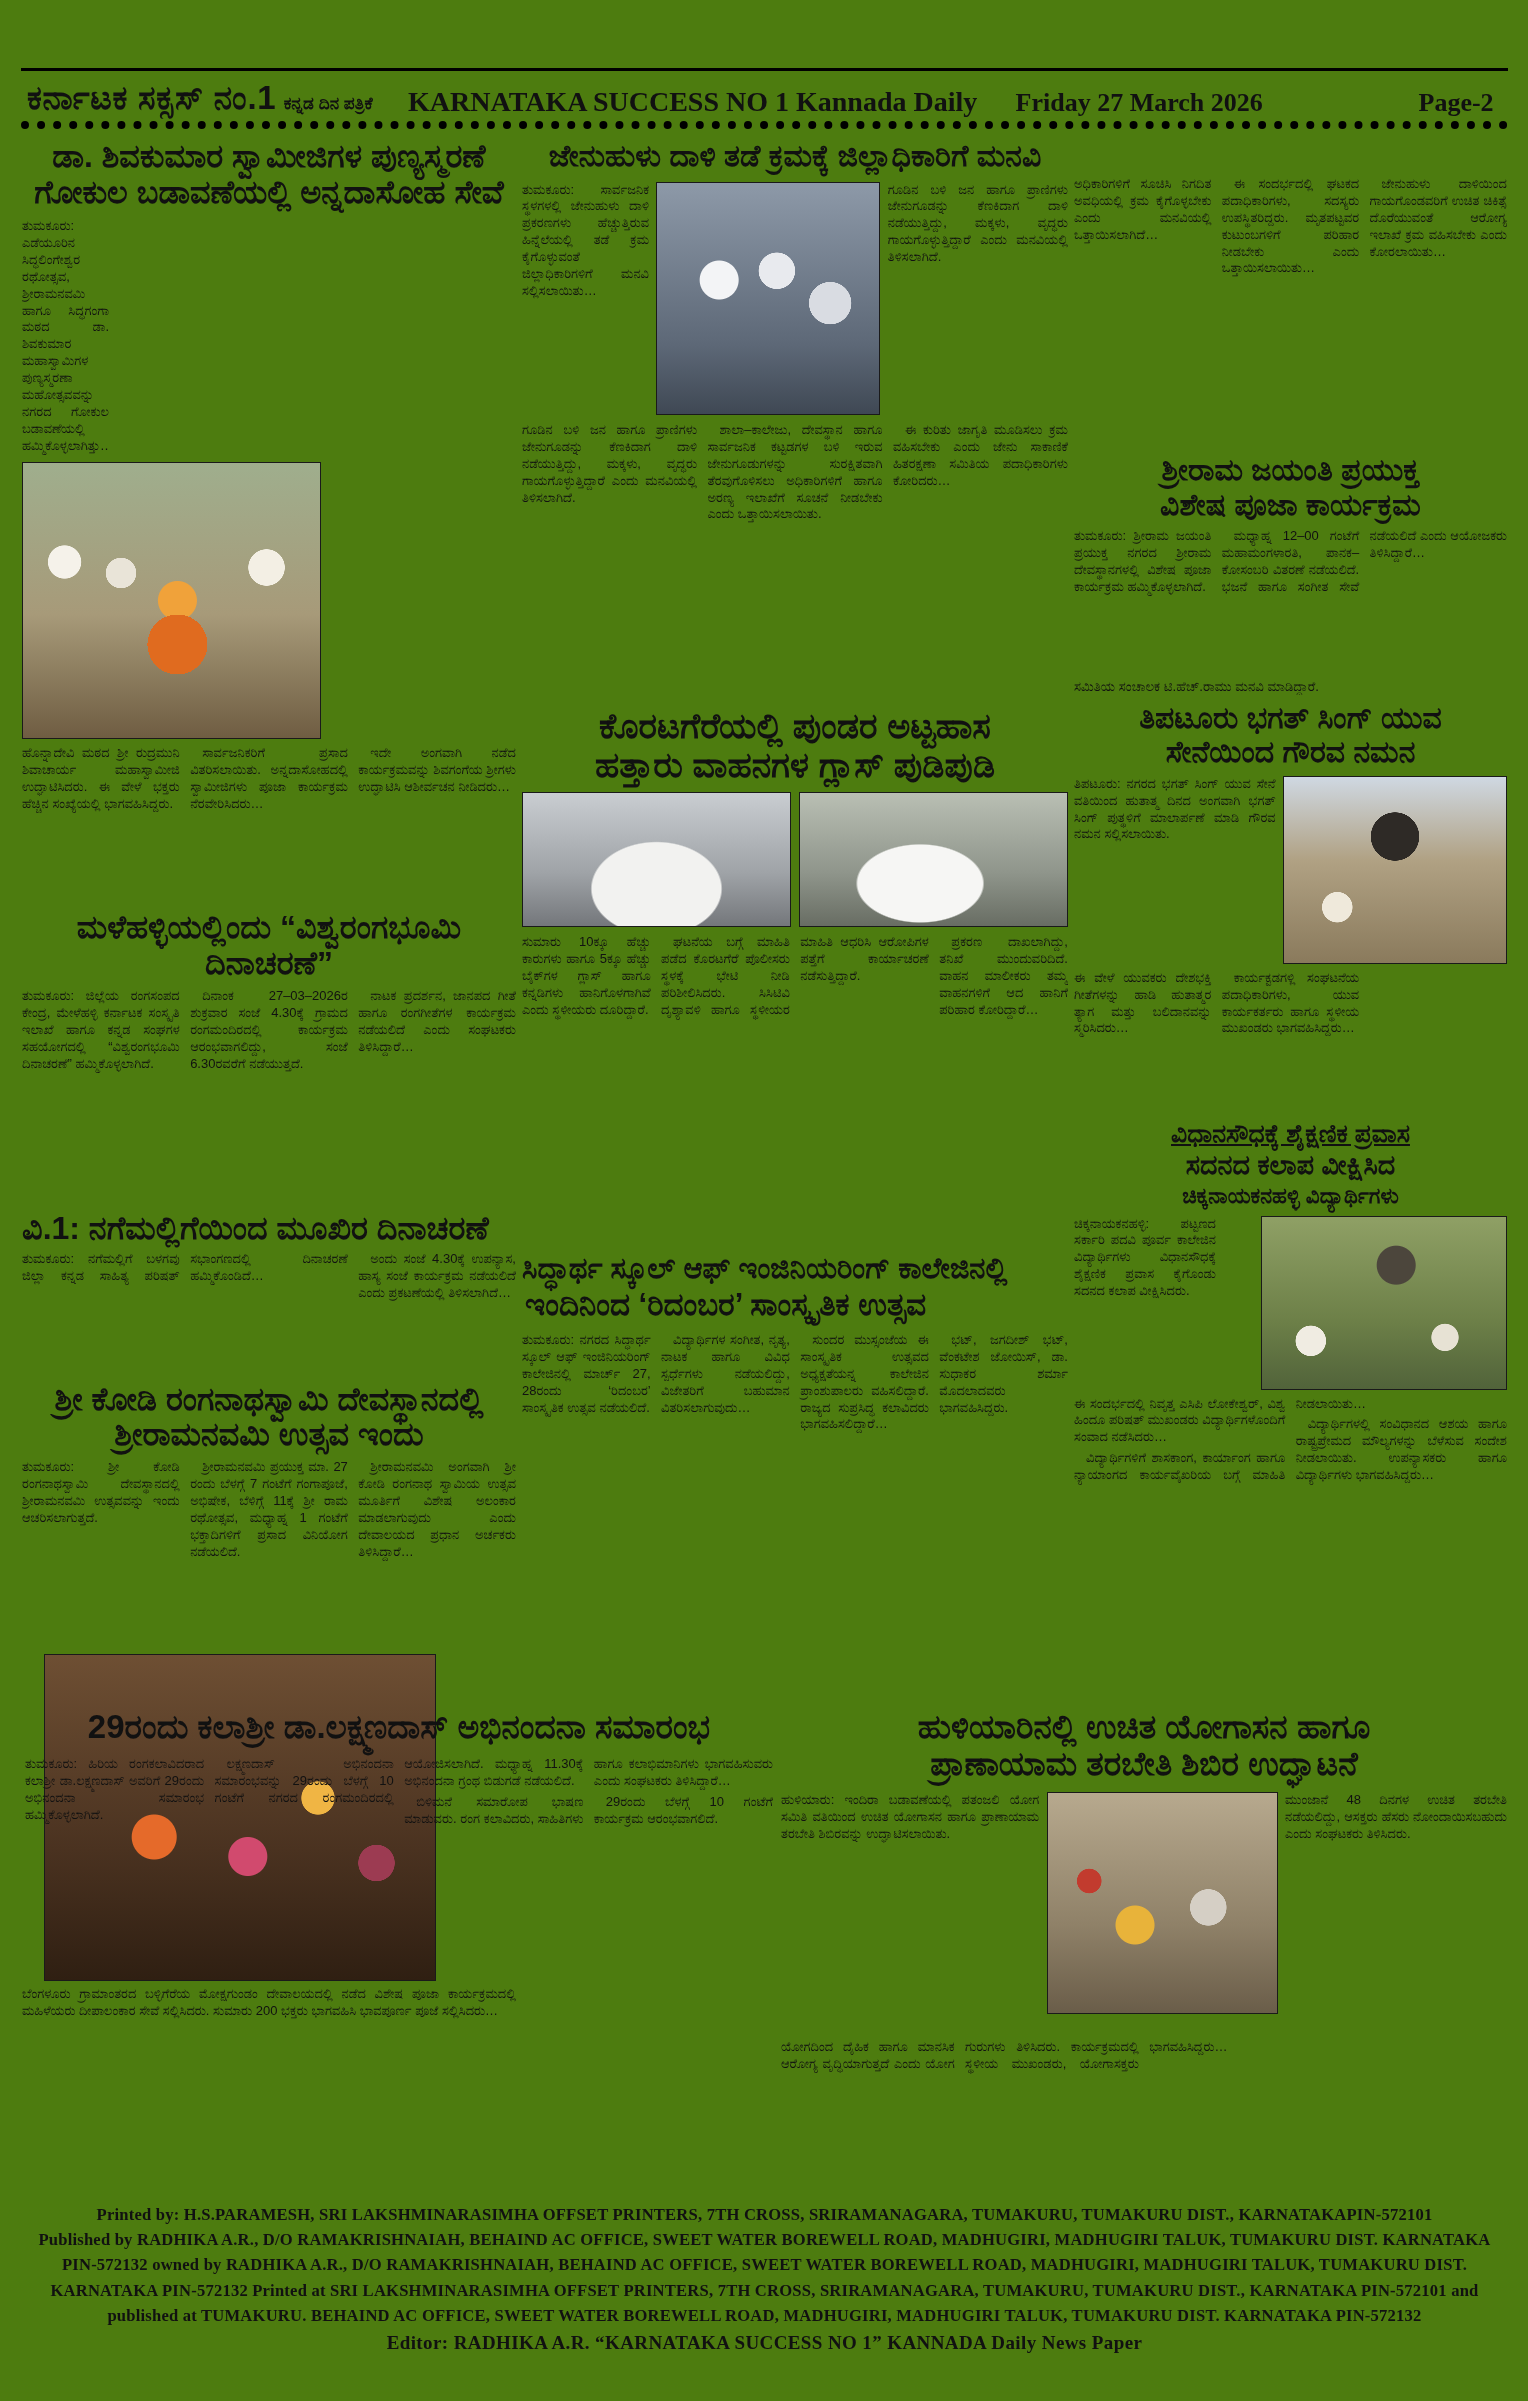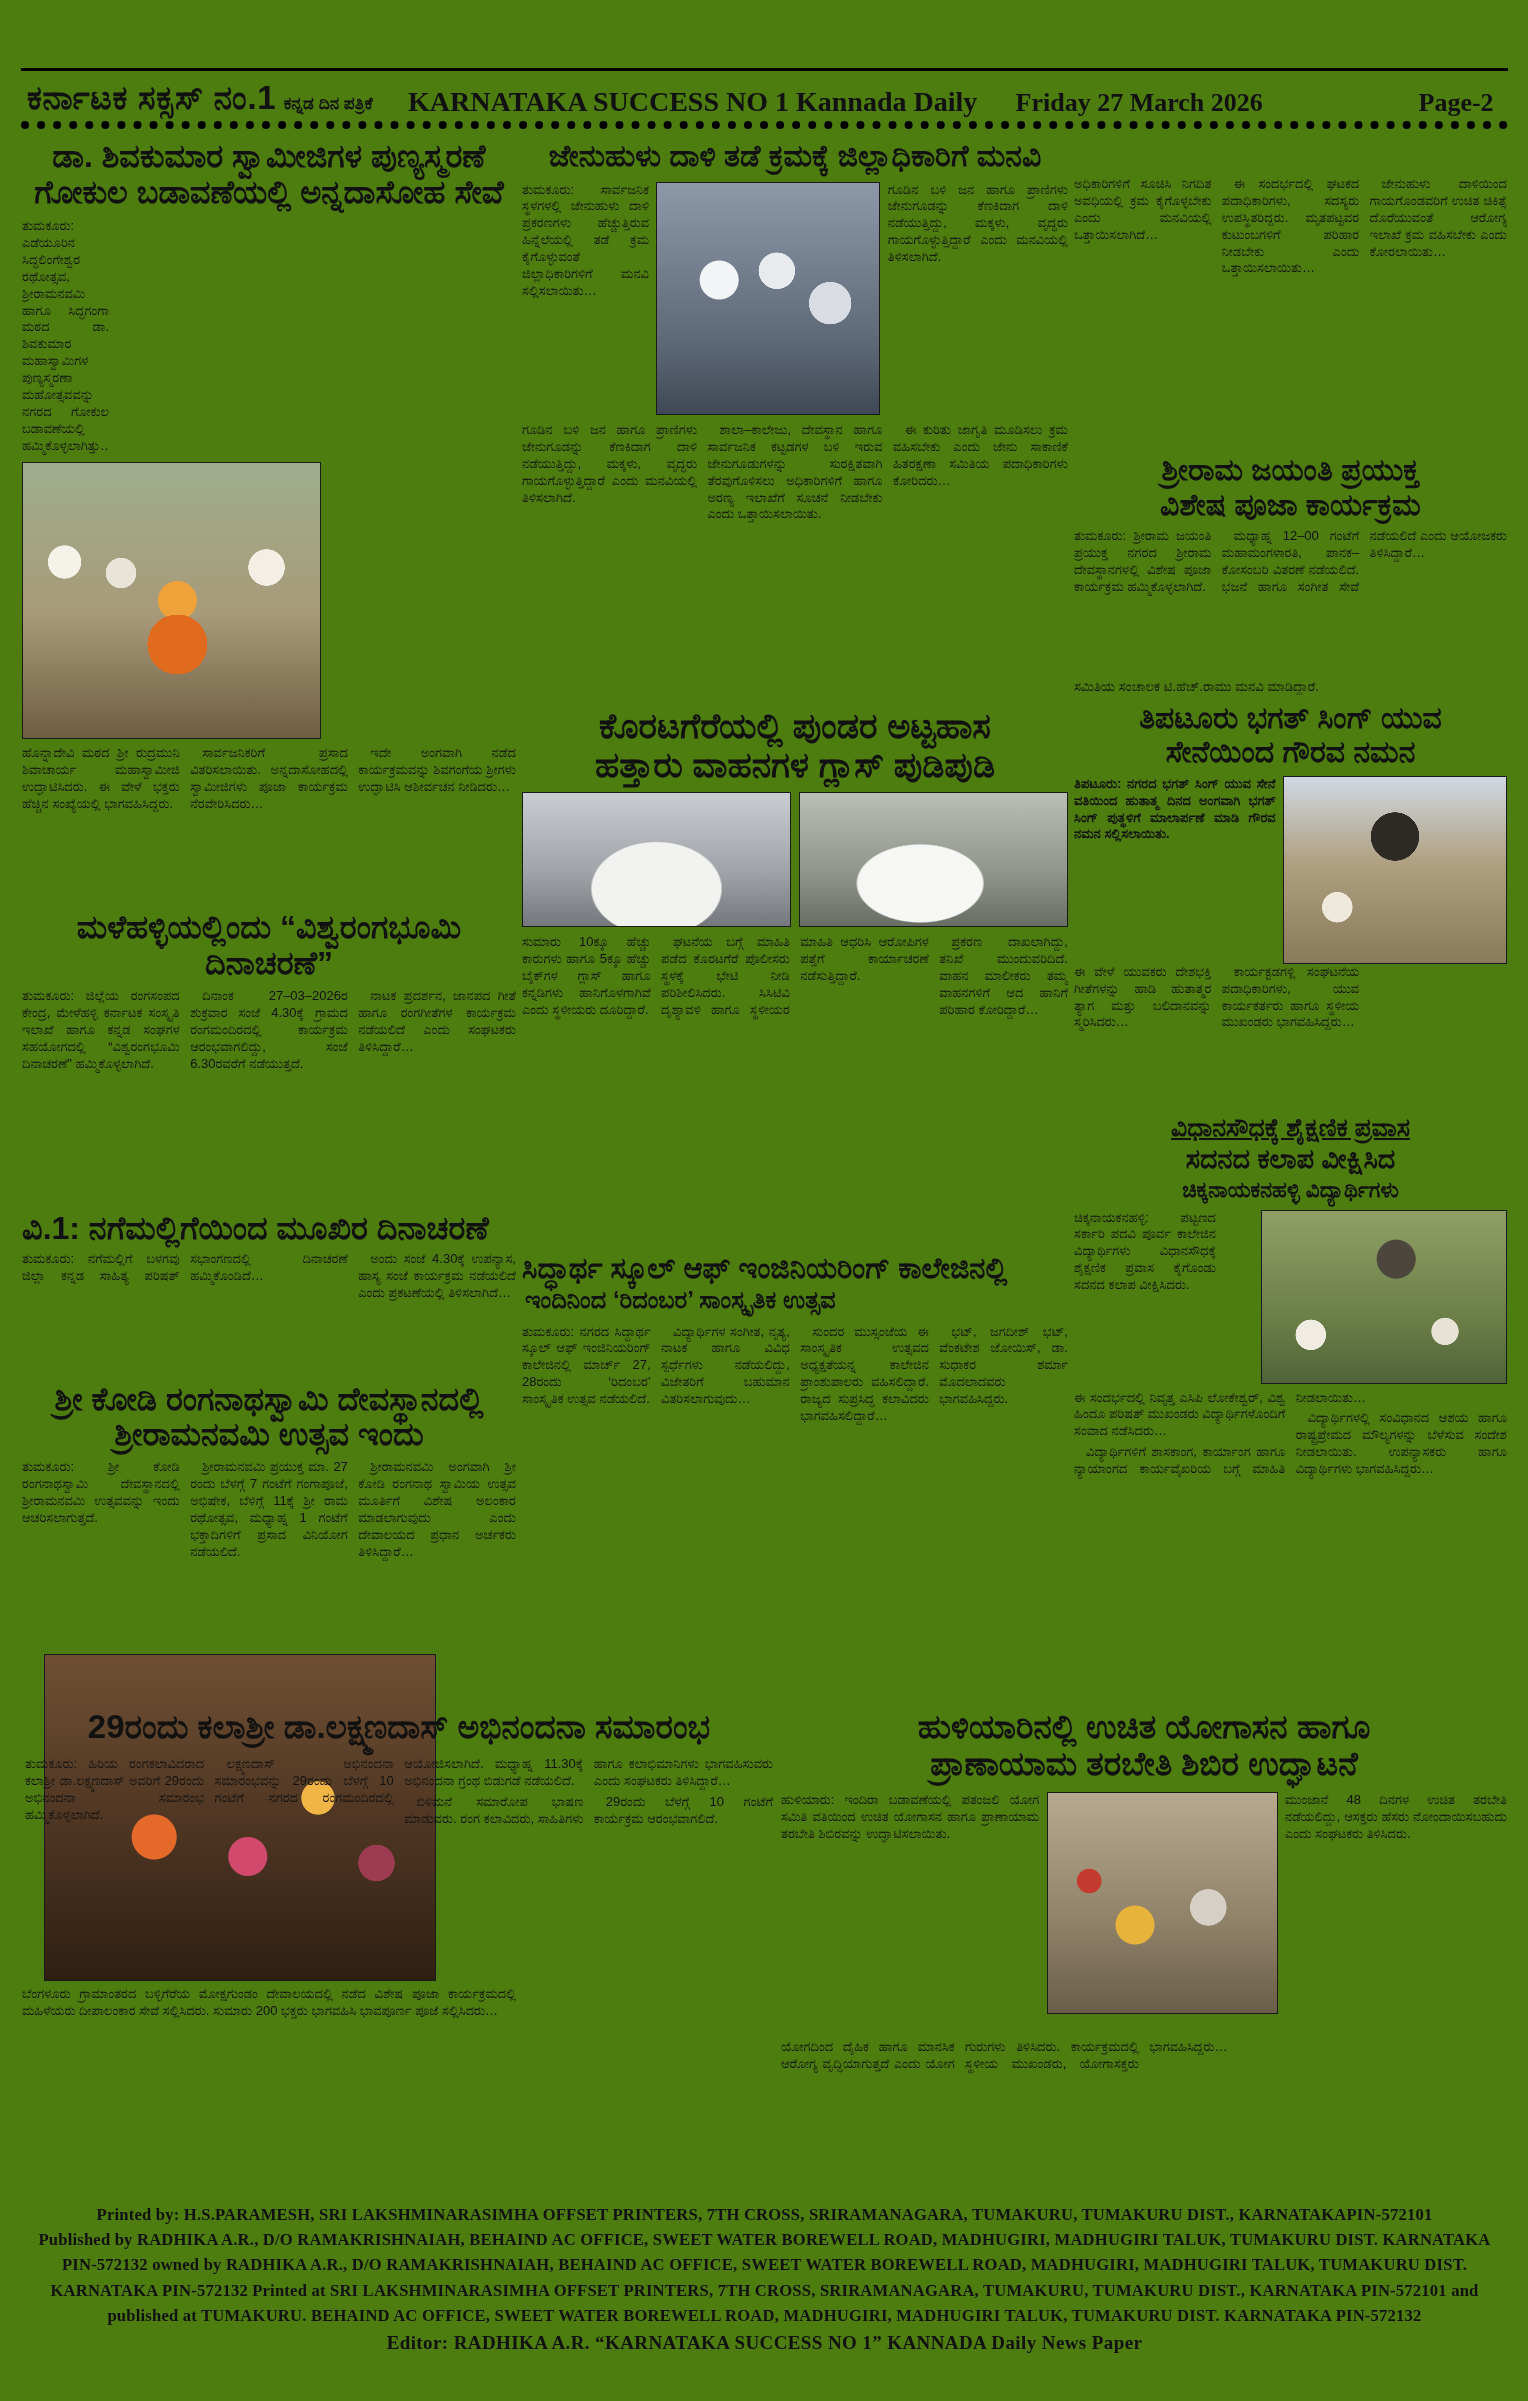--- a/index.html
+++ b/index.html
@@ -86,38 +86,38 @@
   #art2 .hl{font-size:30px;}
   #a2-row{margin-top:9px;}
   #a2-c1{width:127px;}
   #a2-c2{flex:1;}
   #a2-b2{height:296px;margin-top:7.4px;}
   #artR{left:1074px;top:176px;width:433px;}
   #aR-t1{height:271px;}
   .hlR{font-weight:bold;text-align:center;line-height:1.15;font-size:30px;margin:6px 0;}
   #aR-t2{height:148px;}
   #aR-end{font-size:13.3px;text-align:justify;margin:1.5px 0 3px 0;}
-  #aR-rowC{margin:0 0;font-weight:bold;}
+  #aR-rowC{margin:6px 0;}
   #aR-rowC .body{flex:1;}
   #aR-t3{height:139px;}
   #aR-h7{margin:9px 0 6px 0;text-align:center;font-weight:bold;line-height:1.25;}
   #aR-h7 .l1{font-size:25px;text-decoration:underline;}
   #aR-h7 .l2{font-size:27px;}
   #aR-h7 .l3{font-size:21.4px;}
   #aR-rowF{margin:4.4px 0;gap:45px;}
   #aR-rowF .body{flex:1;}
   #aR-t4{height:244px;margin-top:6px;}
   #art5{left:522px;top:706px;width:546px;}
   #art5 .hl{font-size:35px;}
   #a5-row{margin-top:7.4px;}
   #a5-c1{width:130px;}
   #a5-b{height:244px;margin-top:7.4px;}
   #art8{left:522px;top:1251px;width:546px;}
   #a8-h .l1{font-size:29px;font-weight:bold;line-height:1.2;}
-  #a8-h .l2{font-size:24px;font-weight:bold;line-height:1.2;margin-left:3px;}
+  #a8-h .l2{font-size:31px;font-weight:bold;line-height:1.2;margin-left:3px;}
   #a8-b{height:278px;margin-top:9px;}
   #art9{left:25px;top:1709px;width:748px;}
   #art9 .hl{font-size:33px;}
   #a9-b{height:411px;margin-top:10.4px;}
   #art10{left:781px;top:1709px;width:726px;}
   #art10 .hl{font-size:33px;}
   #a10-row{margin-top:9px;}
   #a10-c1{flex:1;}
   #a10-c2{width:222px;}
   #a10-b{height:87px;margin-top:25px;}

